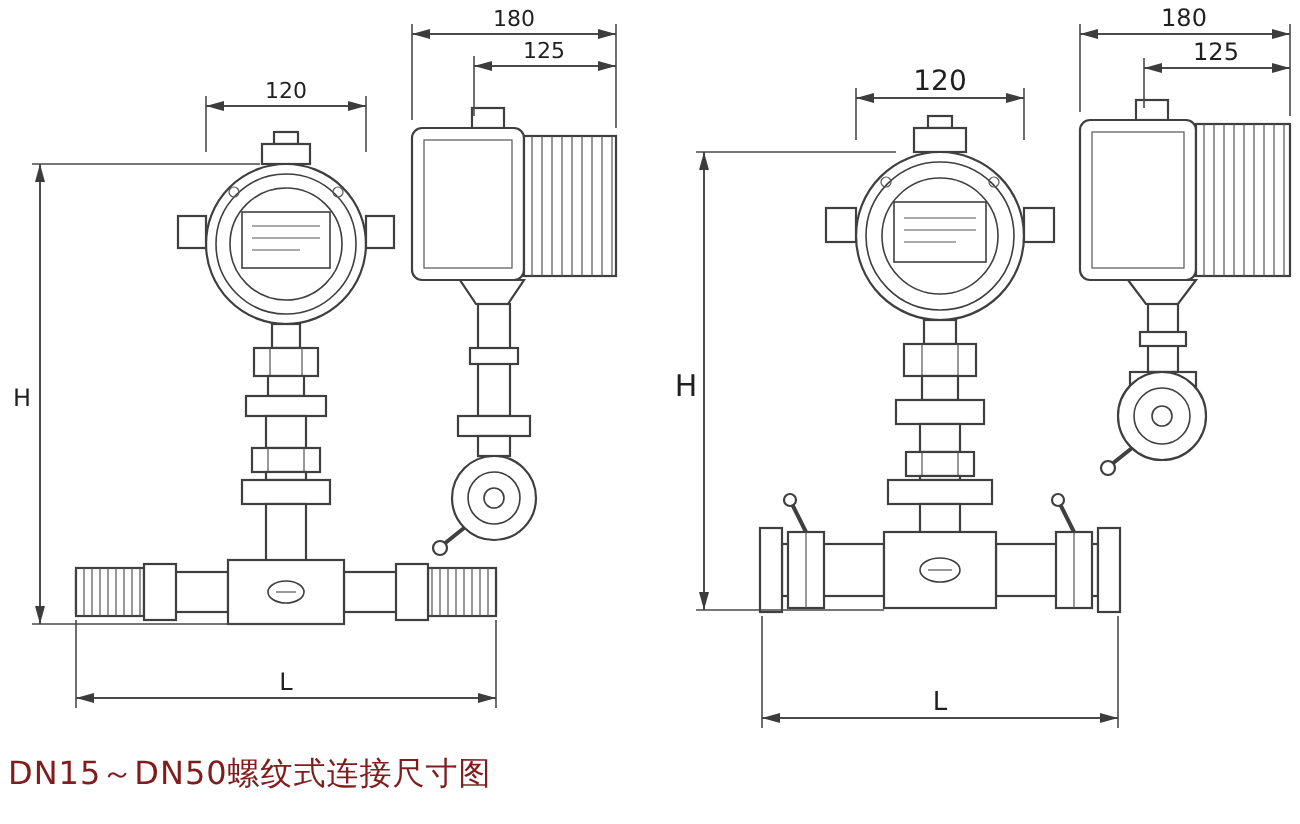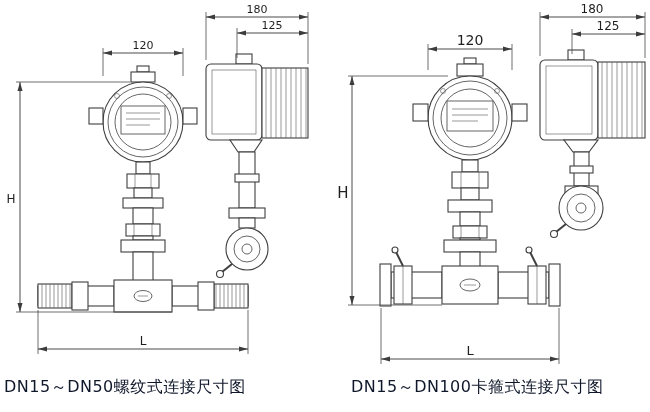--- a/index.html
+++ b/index.html
@@ -6,21 +6,21 @@
   .canvas{position:relative;width:650px;height:412px;background:#ffffff;overflow:hidden;
           font-family:"DejaVu Sans", sans-serif;}
   svg{display:block;}
   .outline{fill:#ffffff;stroke:#3f3f3f;stroke-width:1.1;}
   .detail{fill:none;stroke:#3f3f3f;stroke-width:0.8;}
   .fine{fill:none;stroke:#555;stroke-width:0.6;}
   .dim{stroke:#4a4a4a;stroke-width:1;fill:none;}
   .ext{stroke:#4a4a4a;stroke-width:0.8;fill:none;}
   .arrow{fill:#3c3c3c;stroke:none;}
   .dimtext{fill:#1f1f1f;font-family:"DejaVu Sans",sans-serif;text-anchor:middle;}
-  .caption{position:absolute;top:377px;color:#0f172a;font-size:16px;font-weight:500;
+  .caption{position:absolute;top:377px;color:#7f1d1d;font-size:16px;font-weight:500;
            letter-spacing:0.5px;white-space:nowrap;}
   .caption-left{left:4px;}
   .caption-right{left:351px;}
 </style>
 </head>
 <body>
 
 <div class="canvas">
 
 <svg width="650" height="374" viewBox="0 0 650 374">
@@ -229,15 +229,14 @@
       <path class="ext" d="M381,308 V364 M559,308 V364"></path>
       <line class="dim" x1="381" y1="359" x2="559" y2="359"></line>
       <path class="arrow" d="M381,359 l9,-2.5 v5 z"></path>
       <path class="arrow" d="M559,359 l-9,-2.5 v5 z"></path>
       <text class="dimtext" x="470" y="355" font-size="13">L</text>
     </g>
   </g>
 </svg>
 
 <div class="caption caption-left">DN15～DN50螺纹式连接尺寸图</div>
-<div class="caption caption-right">DN15～DN100卡箍式连接尺寸图</div>
 
 </div>
 
 </body></html>

